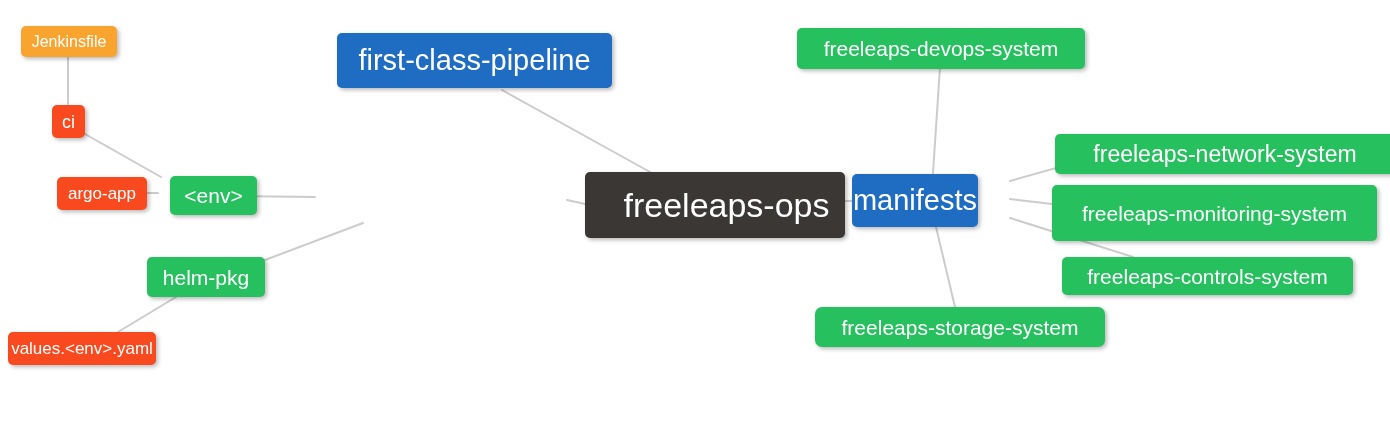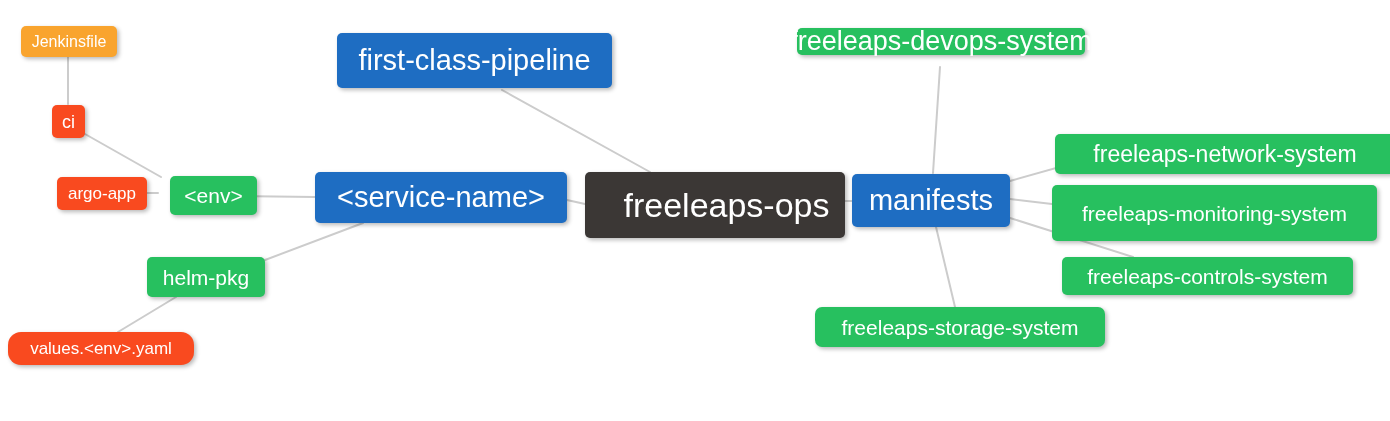--- a/index.html
+++ b/index.html
@@ -65,24 +65,23 @@
     <line x1="1010" y1="199" x2="1052" y2="204"></line>
     <line x1="1010" y1="218" x2="1133" y2="257"></line>
     <line x1="936" y1="227" x2="955" y2="307"></line>
   </svg>
 
   <div class="node amber" style="left:21px;  top:26px;  width:96px;  height:31px; font-size:16px;">Jenkinsfile</div>
   <div class="node red" style="left:52px;  top:105px; width:33px;  height:33px; font-size:18px;">ci</div>
   <div class="node red" style="left:31px;  top:177px; width:90px;  height:33px; font-size:17px;margin-left:26px;">argo-app</div>
   <div class="node green" style="left:158px; top:176px; width:87px;  height:39px; font-size:21px;margin-left:12px;">&lt;env&gt;</div>
   <div class="node green" style="left:147px; top:257px; width:118px; height:40px; font-size:21px;">helm-pkg</div>
-  <div class="node red" style="left:8px;   top:332px; width:186px; height:33px; font-size:17px;border-radius:13px;">values.&lt;env&gt;.yaml</div>
+  <div class="node red" style="left:8px;   top:332px; width:148px; height:33px; font-size:17px;">values.&lt;env&gt;.yaml</div>
   <div class="node blue" style="left:315px; top:33px;  width:275px; height:55px; font-size:29px;margin-left:22px;">first-class-pipeline</div>
-  <div class="node blue" style="left:315px; top:172px; width:252px; height:51px; font-size:29px;">&lt;service-name&gt;</div>
   <div class="node root" style="left:585px; top:172px; width:260px; height:66px; font-size:34px;padding-left:23px;">freeleaps-ops</div>
-  <div class="node blue" style="left:852px; top:174px; width:158px; height:53px; font-size:29px;">manifests</div>
-  <div class="node green" style="left:797px; top:28px;  width:288px; height:27px; font-size:27px;">freeleaps-devops-system</div>
+  <div class="node blue" style="left:852px; top:174px; width:126px; height:53px; font-size:29px;">manifests</div>
+  <div class="node green" style="left:797px; top:28px;  width:288px; height:41px; font-size:21px;">freeleaps-devops-system</div>
   <div class="node green" style="left:1055px;top:110px; width:340px; height:40px; font-size:23px;margin-top:24px;">freeleaps-network-system</div>
   <div class="node green" style="left:1052px;top:185px; width:325px; height:56px; font-size:21px;">freeleaps-monitoring-system</div>
   <div class="node green" style="left:1062px;top:257px; width:291px; height:38px; font-size:21px;">freeleaps-controls-system</div>
   <div class="node green" style="left:815px; top:307px; width:290px; height:40px; font-size:21px;border-radius:7px;">freeleaps-storage-system</div>
 
 </div>
 
 </body></html>

